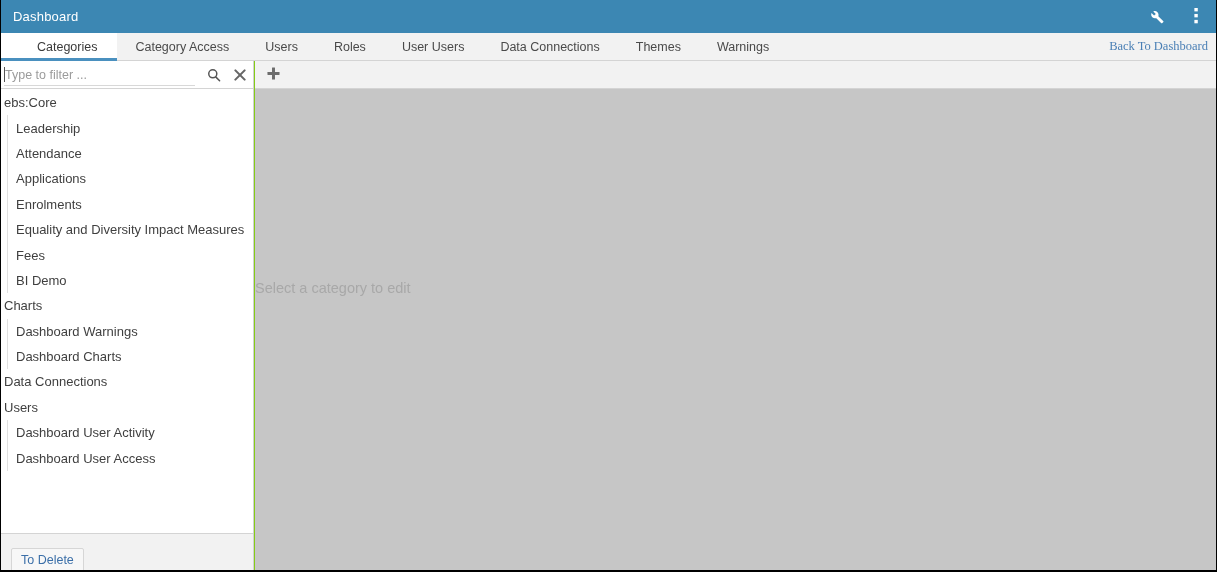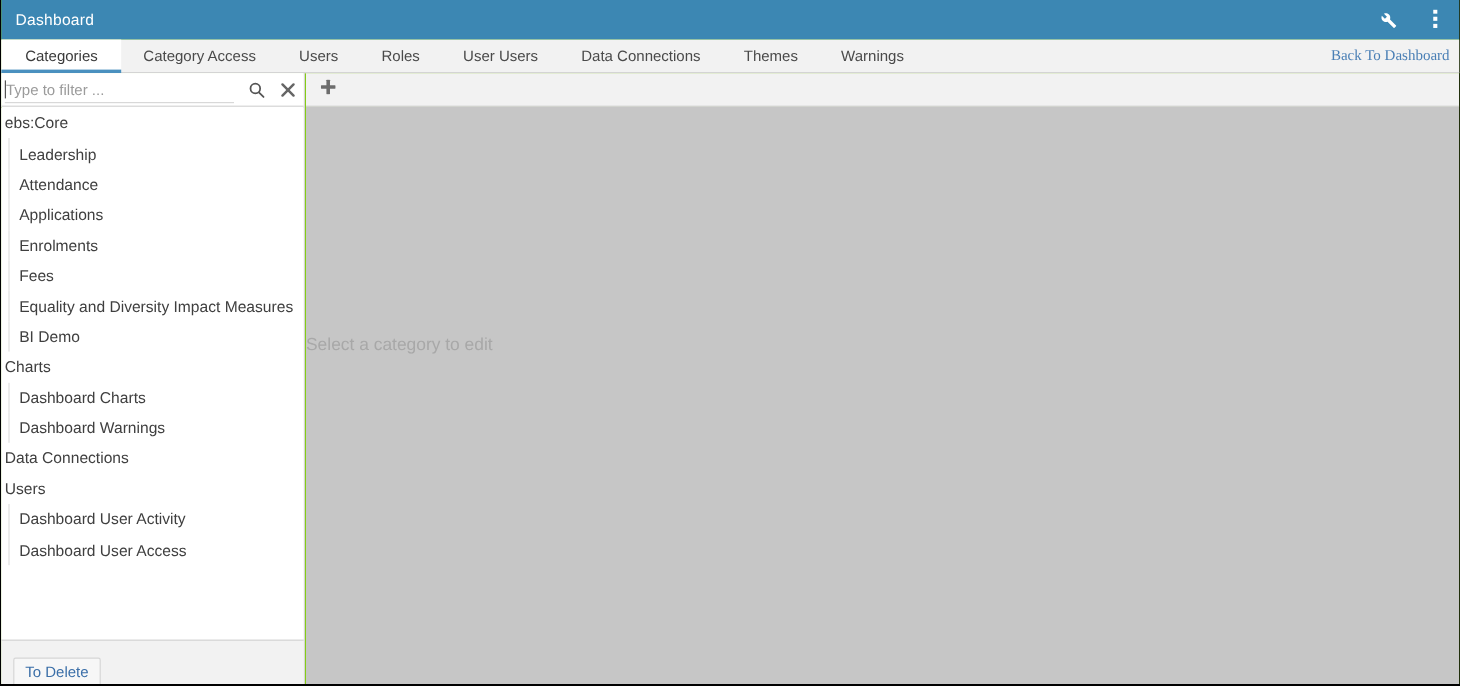--- a/index.html
+++ b/index.html
@@ -77,21 +77,21 @@
     background: #ffffff;
     color: #3a3a3a;
   }
   .tab.active::after {
     content: "";
     position: absolute;
     left: 0; right: 0; bottom: -1px;
     height: 3px;
     background: #4a90bf;
   }
-  .tab:first-child { padding-left: 20px; padding-right: 20px; }
+  .tab:first-child { padding-left: 36px; padding-right: 20px; }
   .backlink {
     margin-left: auto;
     display: flex;
     align-items: center;
     padding-right: 10px;
     font-size: 12.5px;
     color: #4a7fb5;
     cursor: pointer;
     white-space: nowrap;
     font-family: Liberation Serif, serif;
@@ -318,36 +318,36 @@
       <div class="tree-item child">
         <span>Attendance</span>
       </div>
       <div class="tree-item child">
         <span>Applications</span>
       </div>
       <div class="tree-item child">
         <span>Enrolments</span>
       </div>
       <div class="tree-item child">
+        <span>Equality and Diversity Impact Measures</span>
+      </div>
+      <div class="tree-item child">
         <span>Fees</span>
-      </div>
-      <div class="tree-item child">
-        <span>Equality and Diversity Impact Measures</span>
       </div>
       <div class="tree-item child">
         <span>BI Demo</span>
       </div>
       <div class="tree-item root">
         <span>Charts</span>
       </div>
       <div class="tree-item child">
+        <span>Dashboard Warnings</span>
+      </div>
+      <div class="tree-item child">
         <span>Dashboard Charts</span>
-      </div>
-      <div class="tree-item child">
-        <span>Dashboard Warnings</span>
       </div>
       <div class="tree-item root">
         <span>Data Connections</span>
       </div>
       <div class="tree-item root">
         <span>Users</span>
       </div>
       <div class="tree-item child">
         <span>Dashboard User Activity</span>
       </div>

